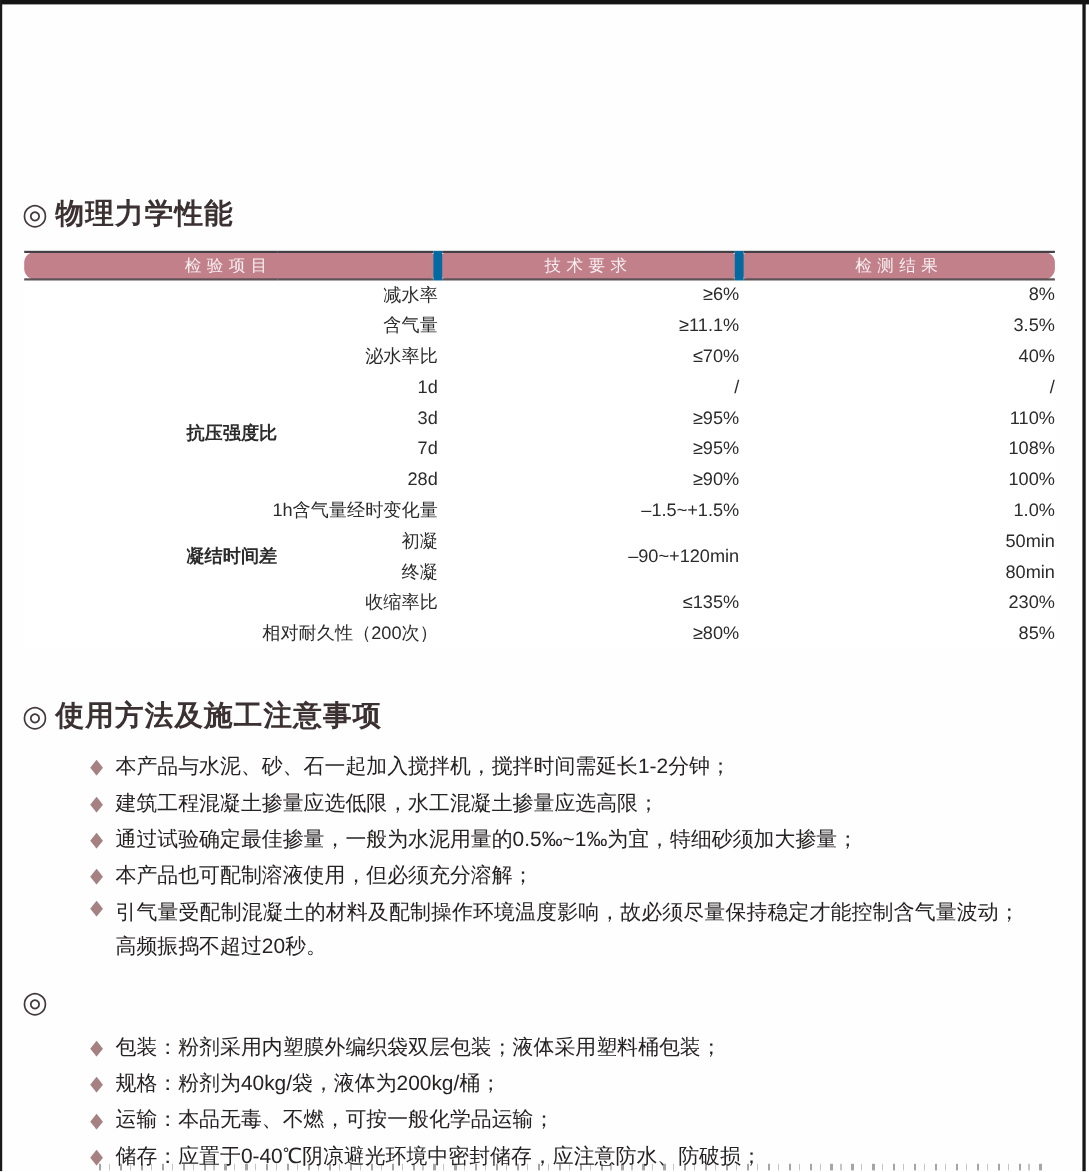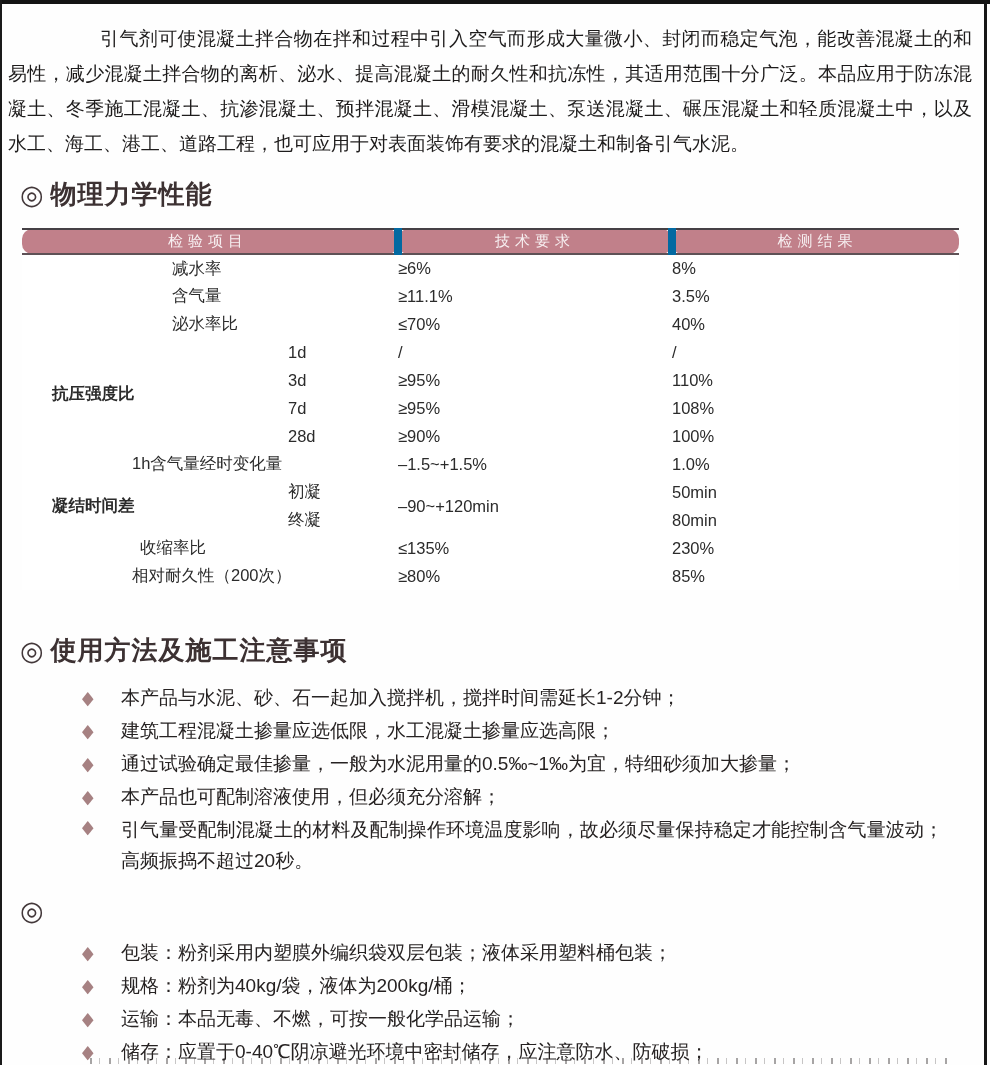--- a/index.html
+++ b/index.html
@@ -45,57 +45,56 @@
   table.perf col.c-sub   { width: 146px; }
   table.perf col.c-req   { width: 274px; }
   table.perf col.c-res   { width: 287px; }
   table.perf th {
     background: #c1808a; color: #f7eff1;
     font-size: 15px; font-weight: normal; letter-spacing: 5px;
     height: 25px; text-align: center;
     border-top: 2px solid #454045; border-bottom: 2px solid #5e5156; border-radius: 10px;
   }
   table.perf th + th { border-left: 8px solid #0369a1; }
-  table.perf td { height: 28px; text-align: left; vertical-align: middle; background: #fff; }
+  table.perf td { height: 28px; text-align: right; vertical-align: middle; background: #fff; }
   table.perf td.item { padding-left: 150px; }
   table.perf td.group { padding-left: 30px; font-weight: bold; }
   table.perf td.sub { padding-left: 36px; }
 
   .bullet-list { position: absolute; left: 82px; width: 868px; }
   #bullets-usage    { top: 682px; }
   #bullets-packaging{ top: 937px; }
   .bullet-item { display: flex; margin-bottom: 2px; }
   .bullet-item .b-icon {
     flex: 0 0 23px; color: #a68182; font-size: 15px;
     line-height: 31px; transform: scaleY(1.25); transform-origin: center;
   }
   .bullet-item .b-text {
     font-size: 19px; line-height: 31px; color: #262222;
-    width: 822px; text-align: justify; margin-left: 16px;
+    width: 822px; text-align: justify;
   }
 
   
   .cutoff-line {
     position: absolute; left: 90px; top: 1058px; width: 862px; height: 6px;
     background: repeating-linear-gradient(90deg,
       rgba(55,50,50,0.55) 0 2px, transparent 2px 9px,
       rgba(55,50,50,0.35) 9px 10px, transparent 10px 19px);
     opacity: 0.8;
   }
 </style>
 </head>
 <body>
 
 <div class="page">
 
   <div class="edge-top"></div>
   <div class="edge-left"></div>
   <div class="edge-right"></div>
 
-  <p class="intro">引气剂可使混凝土拌合物在拌和过程中引入空气而形成大量微小、封闭而稳定气泡，能改善混凝土的和易性，减少混凝土拌合物的离析、泌水、提高混凝土的耐久性和抗冻性，其适用范围十分广泛。本品应用于防冻混凝土、冬季施工混凝土、抗渗混凝土、预拌混凝土、滑模混凝土、泵送混凝土、碾压混凝土和轻质混凝土中，以及水工、海工、港工、道路工程，也可应用于对表面装饰有要求的混凝土和制备引气水泥。</p>
 
   <div class="section-heading" id="h-physical">
     <span class="marker">◎</span>
     <span>物理力学性能</span>
   </div>
 
   <table class="perf">
     <colgroup>
       <col class="c-group">
         <col class="c-sub">

